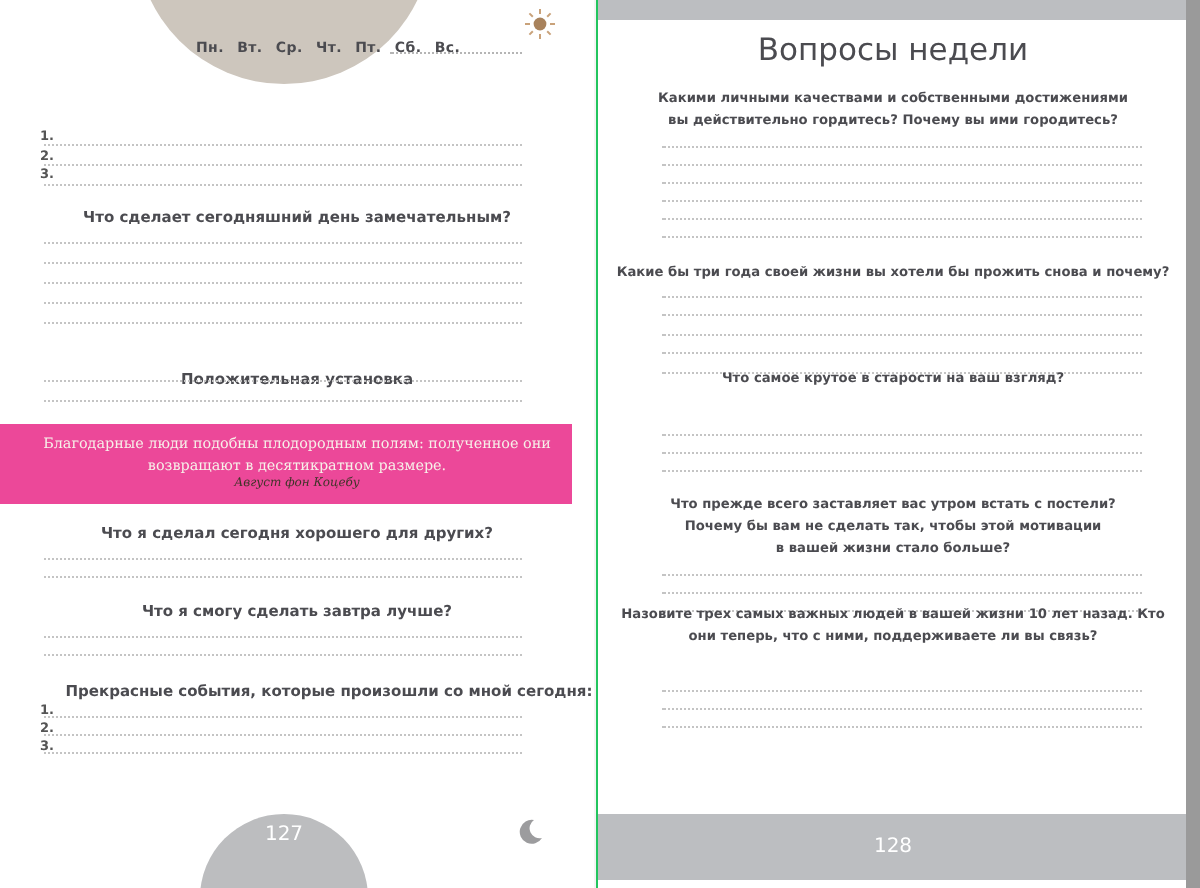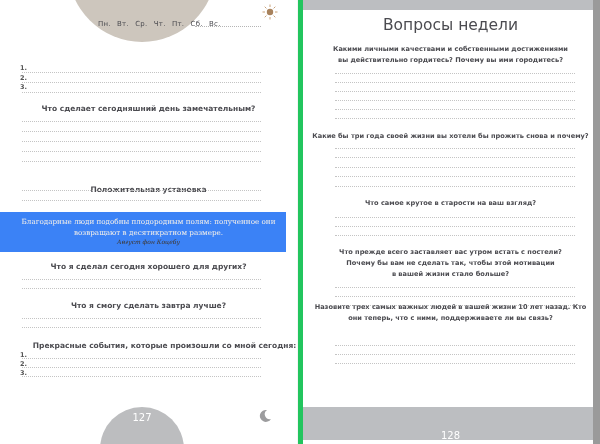--- a/index.html
+++ b/index.html
@@ -5,45 +5,45 @@
   html, body { margin:0; padding:0; }
   body {
     width:600px; height:444px; overflow:hidden; position:relative;
     background:#ffffff;
     font-family:"DejaVu Sans", sans-serif;
     color:#4a4a4f;
   }
   .page { position:absolute; top:0; height:444px; background:#fff; overflow:hidden; }
   #left-page { left:0; width:297px; }
   #gutter { position:absolute; left:297px; top:0; width:3px; height:444px; background:#f4f4f4; }
-  #right-page { left:298px; width:295px; border-left:5px solid #22c55e; }
+  #right-page { left:298px; width:295px; border-left:1px solid #22c55e; }
   #right-edge { position:absolute; left:593px; top:0; width:7px; height:444px; background:#9a9a9a; }
 
   
   .top-circle {
     position:absolute; left:68px; top:-106px; width:148px; height:148px;
     border-radius:50%; background:#cdc6bd;
   }
   .weekdays {
-    position:absolute; left:98px; top:20px; font-size:7px; font-weight:normal;
+    position:absolute; left:98px; top:20px; font-size:7px; font-weight:bold;
     color:#4b4b50; letter-spacing:0.2px; white-space:nowrap;
   }
   .weekdays span { margin-right:4px; }
   .date-line { position:absolute; left:195px; top:26px; width:66px; border-bottom:1px dotted #b5b5b5; }
   .sun { position:absolute; left:262px; top:4px; width:16px; height:16px; }
 
   .heading {
     position:absolute; left:0; width:297px; text-align:center;
     font-size:7.5px; font-weight:bold; color:#4b4b50; white-space:nowrap;
   }
   .rline { position:absolute; left:22px; width:239px; border-bottom:1px dotted #c4c4c4; height:0; }
   .num { position:absolute; left:20px; font-size:6.5px; color:#555; font-weight:bold; }
 
   .quote-band {
-    position:absolute; left:0; top:212px; width:286px; height:40px; background:#3b82f6;
+    position:absolute; left:0; top:212px; width:286px; height:40px; background:#ec4899;
   }
   .quote-text {
     position:absolute; left:0; top:4px; width:297px; text-align:center;
     font-family:"DejaVu Serif", serif; font-size:7.2px; line-height:11px; color:#f7f1e9;
   }
   .quote-author {
     position:absolute; left:0; top:26px; width:297px; text-align:center;
     font-family:"DejaVu Serif", serif; font-style:italic; font-size:6px; color:#3f3428;
   }
   .page-num-left {
@@ -62,21 +62,21 @@
     position:absolute; left:0; top:16px; width:295px; text-align:center;
     font-size:15.5px; color:#4b4b50;
   }
   .q {
     position:absolute; left:0; width:295px; text-align:center;
     font-size:6.6px; line-height:11px; font-weight:bold; color:#4b4b50;
   }
   .rline-r { position:absolute; left:32px; width:240px; border-bottom:1px dotted #c4c4c4; height:0; }
   .bottom-bar { position:absolute; left:0; top:407px; width:295px; height:33px; background:#bcbec1; }
   .bottom-bar span {
-    position:absolute; left:0; top:11px; width:295px; text-align:center; font-size:10px; color:#fff;margin-top:12px;
+    position:absolute; left:0; top:11px; width:295px; text-align:center; font-size:10px; color:#fff;
   }
 </style>
 </head>
 <body>
 
 <div class="page" id="left-page">
   <div class="top-circle"></div>
   <div class="weekdays">
     <span>Пн.</span>
     <span>Вт.</span>
@@ -170,21 +170,21 @@
 
   <div class="q" style="top:131px;">
     <div>Какие бы три года своей жизни вы хотели бы прожить снова и почему?</div>
   </div>
   <div class="rline-r" style="top:148px;"></div>
   <div class="rline-r" style="top:157px;"></div>
   <div class="rline-r" style="top:167px;"></div>
   <div class="rline-r" style="top:176px;"></div>
   <div class="rline-r" style="top:186px;"></div>
 
-  <div class="q" style="top:198px;">
+  <div class="q" style="top:184px;">
     <div>Что самое крутое в старости на ваш взгляд?</div>
   </div>
   <div class="rline-r" style="top:217px;"></div>
   <div class="rline-r" style="top:226px;"></div>
   <div class="rline-r" style="top:235px;"></div>
 
   <div class="q" style="top:247px;">
     <div>Что прежде всего заставляет вас утром встать с постели?</div>
     <div>Почему бы вам не сделать так, чтобы этой мотивации</div>
     <div>в вашей жизни стало больше?</div>

